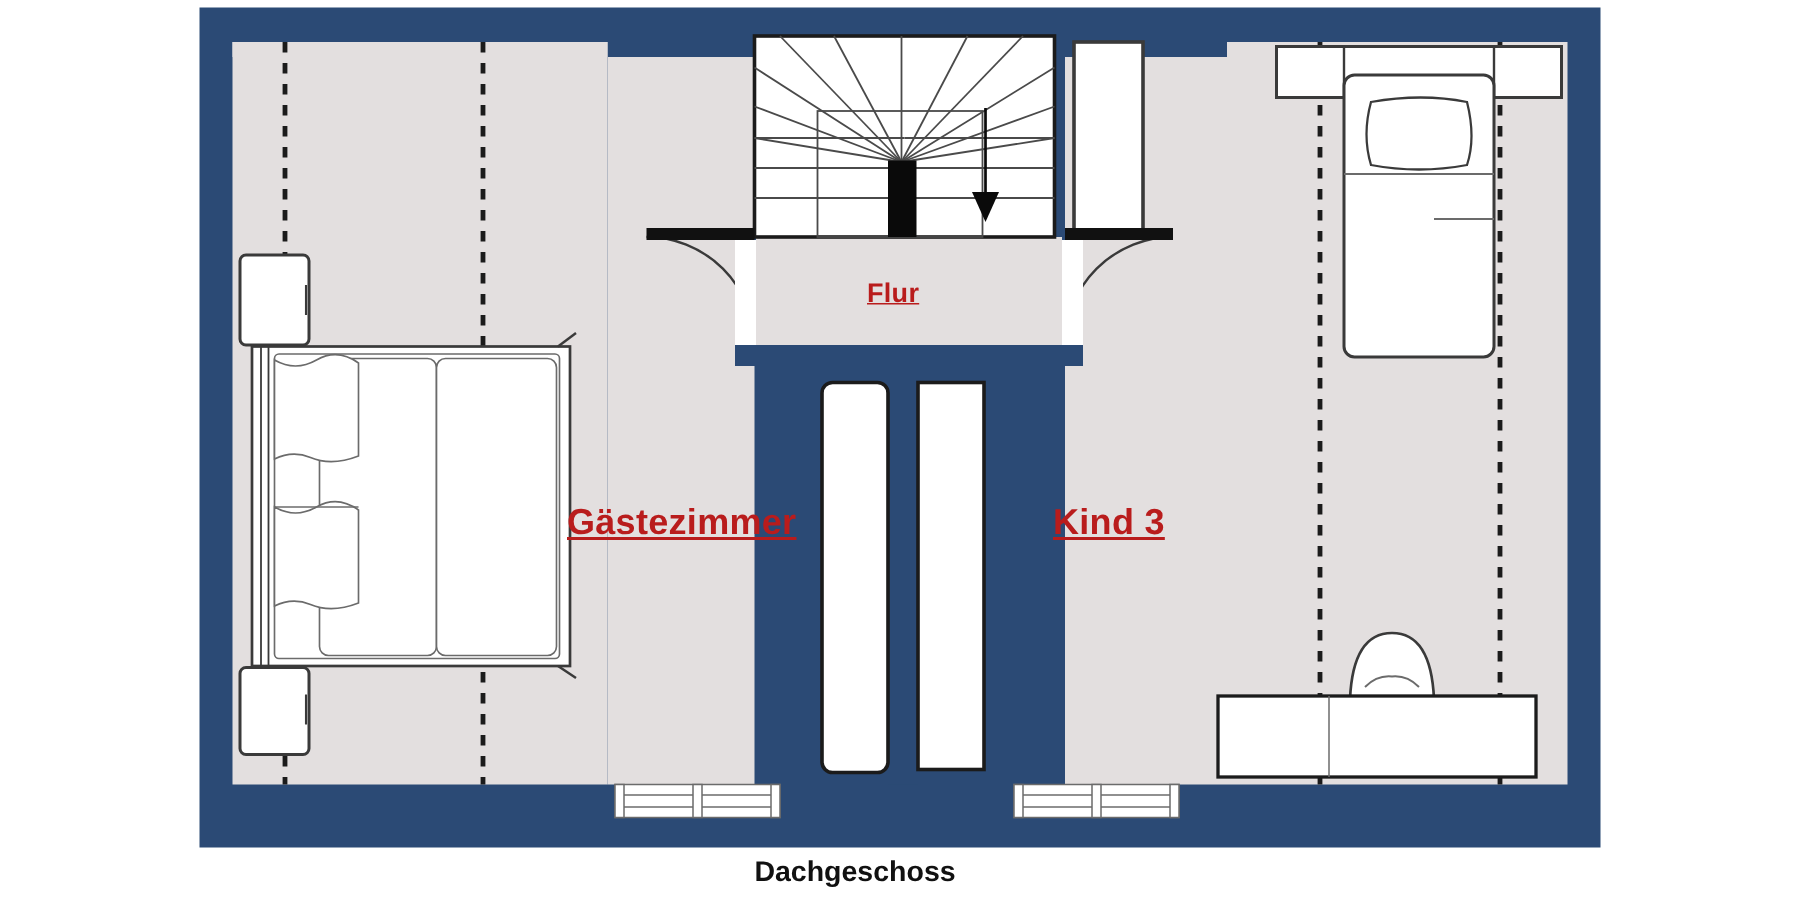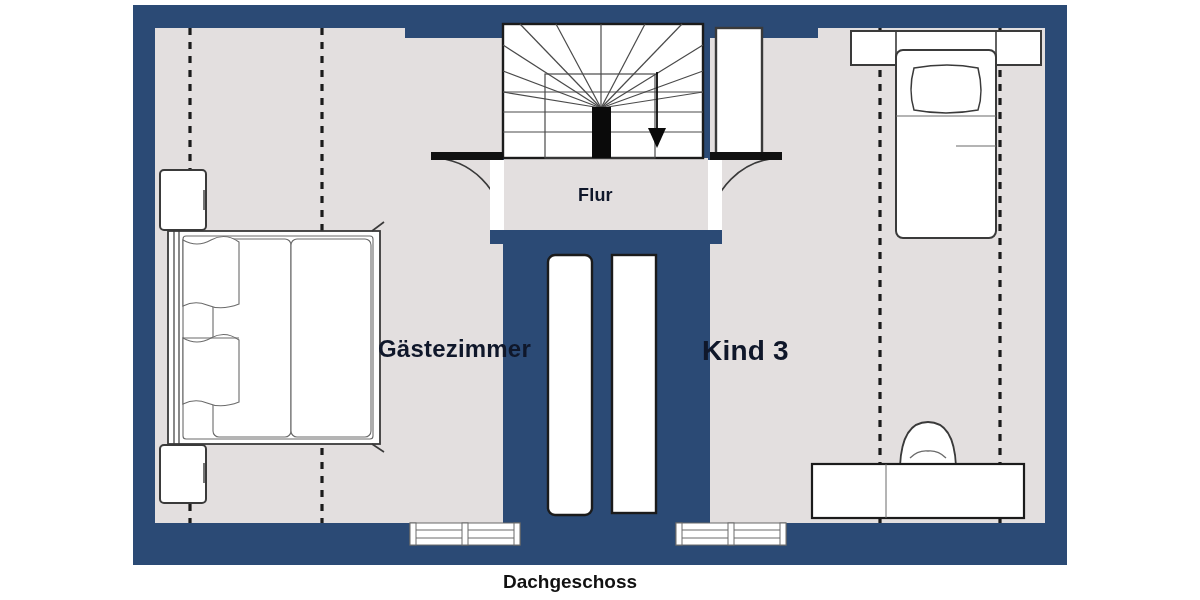--- a/index.html
+++ b/index.html
@@ -3,25 +3,25 @@
 <meta charset="utf-8">
 <style>
   * { margin:0; padding:0; box-sizing:border-box; }
   html,body{
     width:1200px; height:600px; background:#ffffff; overflow:hidden;
     font-family:"Liberation Sans", sans-serif;
   }
   #stage{ position:relative; width:1200px; height:600px; background:#ffffff; }
   #plan{ position:absolute; left:0; top:0; width:1200px; height:600px; }
   .roomlabel{
-    position:absolute; font-weight:bold; color:#0f172a;
-    white-space:nowrap; letter-spacing:.2px;
+    position:absolute; font-weight:bold; color:#b91c1c;
+    white-space:nowrap; letter-spacing:.2px;text-decoration:underline;
   }
   #lbl-gast{ left:378px; top:335px; font-size:24px; }
-  #lbl-kind{ left:702px; top:335px; font-size:28px; }
+  #lbl-kind{ left:702px; top:335px; font-size:24px; }
   #lbl-flur{ left:578px; top:185px; font-size:18px; }
   #caption{
     position:absolute; left:0; top:571px; width:1140px; text-align:center;
     font-size:19px; font-weight:bold; color:#111111;
   }
 </style>
 </head>
 <body>
 
 <div id="stage">

